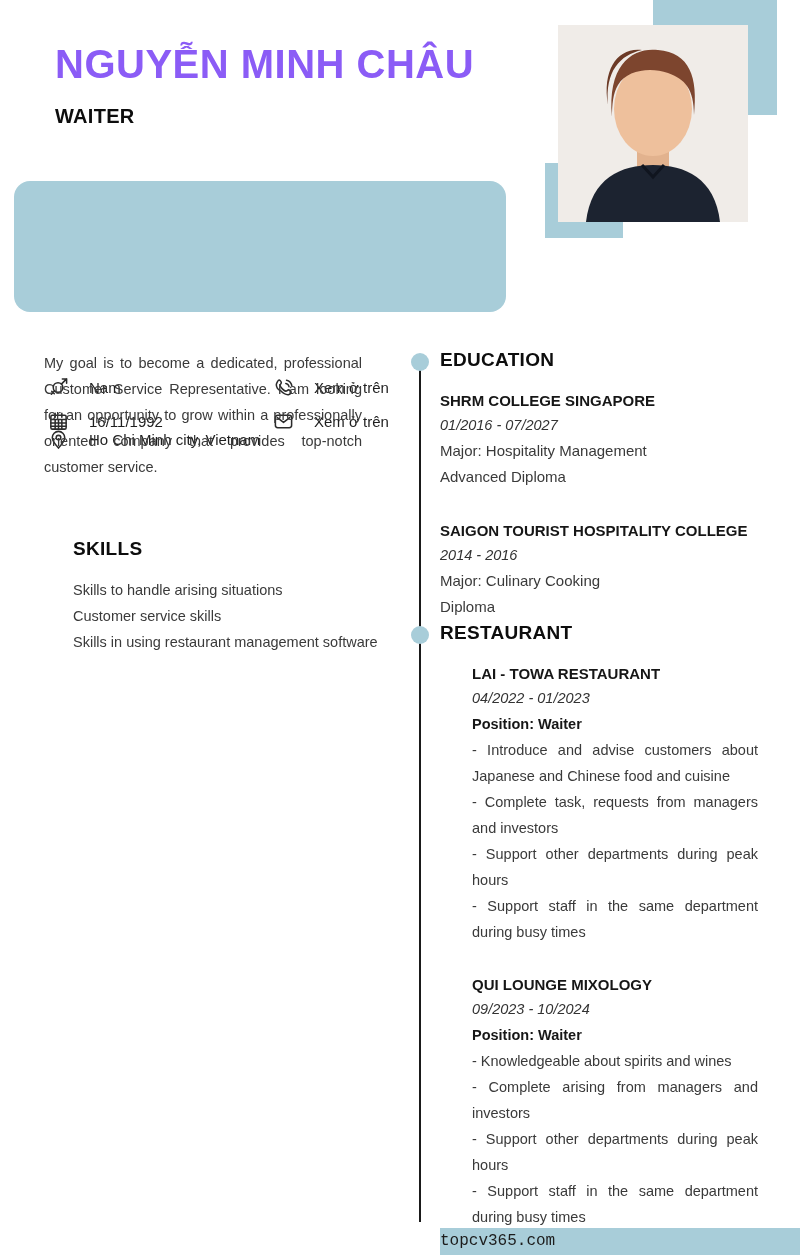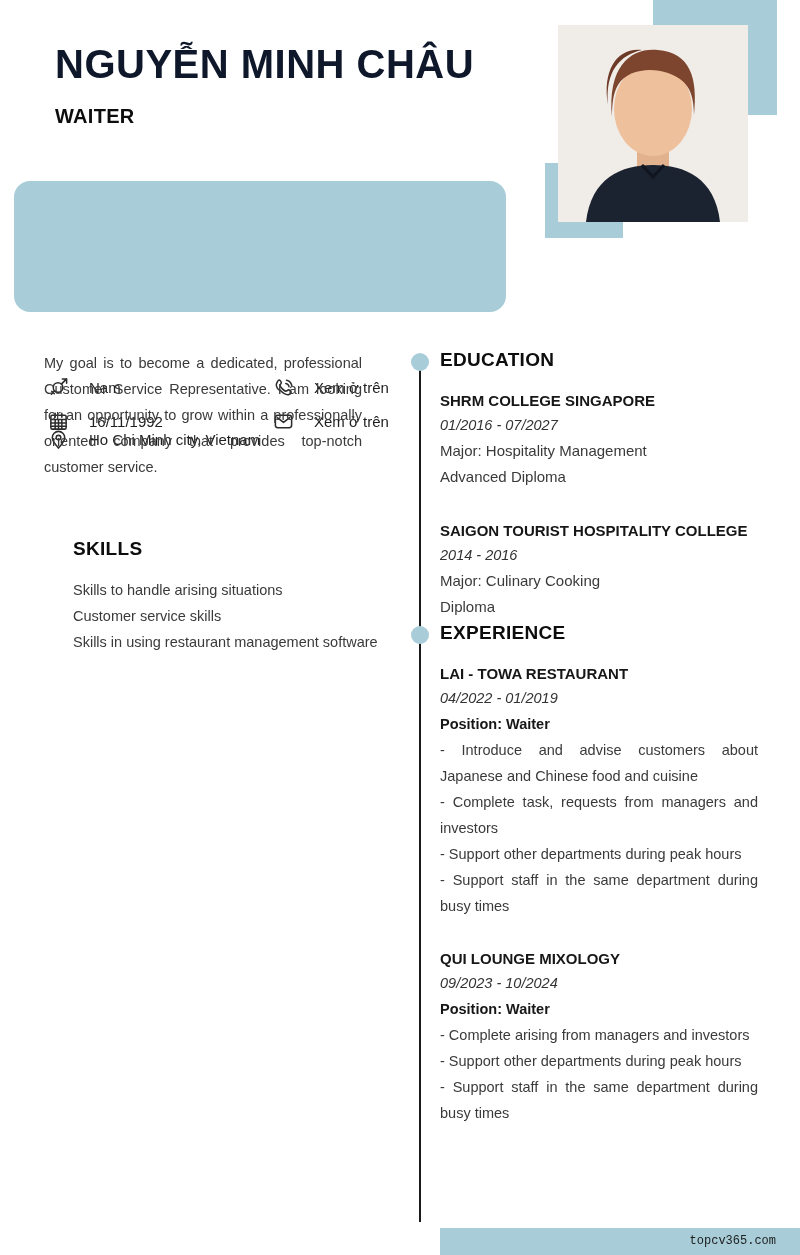--- a/index.html
+++ b/index.html
@@ -17,21 +17,21 @@
   
   .deco-rect-tr { left:653px; top:0; width:124px; height:115px; }
   .deco-rect-bl { left:545px; top:163px; width:78px; height:75px; }
   .accent-bg { background:#a8cdd9; }
 
   
   .photo-wrap { left:558px; top:25px; width:190px; height:197px; }
   .photo-wrap svg { display:block; width:100%; height:100%; }
 
   
-  .name { left:55px; top:42px; font-size:40px; font-weight:bold; color:#0f172a; letter-spacing:0.5px; }
+  .name { left:55px; top:42px; font-size:40px; font-weight:bold; color:#8b5cf6; letter-spacing:0.5px; }
   .job-title { left:55px; top:105px; font-size:20px; font-weight:bold; color:#0d0d0d; letter-spacing:0.3px; }
 
   
   .info-box { left:14px; top:181px; width:492px; height:131px; border-radius:16px; }
   .info-row { position:absolute; display:flex; align-items:center; gap:20px; }
   .info-row .txt { font-size:15px; color:#1f1f1f; }
   .icon20 { width:21px; height:21px; flex:0 0 auto; }
   .icon20 svg { display:block; width:21px; height:21px; stroke:#2b2b2b; fill:none; stroke-width:1.6; stroke-linecap:round; stroke-linejoin:round; }
   .r-gender   { left:34px; top:196px; }
   .r-birthday { left:34px; top:230px; }
@@ -56,28 +56,28 @@
 
   .education-block  { left:440px; top:349px; width:318px; }
   .experience-block { left:440px; top:622px; width:318px; }
 
   .entry { margin-bottom:28px; }
   .entry:last-child { margin-bottom:0; }
   .entry-org { font-size:15px; font-weight:bold; color:#161616; line-height:25px; }
   .entry-period { font-size:14.5px; font-style:italic; color:#333333; line-height:25px; }
   .entry-line { font-size:15px; color:#3a3a3a; line-height:26px; }
   .entry-position { font-size:14.5px; font-weight:bold; color:#161616; line-height:26px; }
-  .exp-entry { margin-bottom:27px; }
+  .exp-entry { margin-bottom:27px;margin-left:32px; }
   .bullet { font-size:14.5px; color:#3a3a3a; line-height:26px; text-align:justify; }
 
   
   .footer-bar { left:440px; top:1228px; width:360px; height:27px; }
   .footer-brand {
-    display:block; line-height:27px; text-align:right; padding-right:24px;
-    font-family:"Liberation Mono", monospace; font-size:12px; color:#1c1c1c;
+    display:block; line-height:27px; padding-right:24px;
+    font-family:"Liberation Mono", monospace; font-size:16px; color:#1c1c1c;
   }
 </style>
 </head>
 <body>
 
 <div class="abs deco-rect-tr accent-bg" style="background: rgb(168, 205, 217);"></div>
 <div class="abs deco-rect-bl accent-bg" style="background: rgb(168, 205, 217);"></div>
 
 <div class="abs photo-wrap">
   <svg viewBox="0 0 190 197" preserveAspectRatio="none">
@@ -172,36 +172,37 @@
 
   <div class="entry">
     <div class="entry-org">SAIGON TOURIST HOSPITALITY COLLEGE</div>
     <div class="entry-period">2014 - 2016</div>
     <div class="entry-line">Major: Culinary Cooking</div>
     <div class="entry-line">Diploma</div>
   </div>
 </div>
 
 <div class="abs experience-block">
-  <div class="sec-heading">EXPERIENCE</div>
+  <div class="sec-heading">RESTAURANT</div>
 
   <div class="entry exp-entry">
     <div class="entry-org">LAI - TOWA RESTAURANT</div>
-    <div class="entry-period">04/2022 - 01/2019</div>
+    <div class="entry-period">04/2022 - 01/2023</div>
     <div class="entry-position">Position: Waiter</div>
     <div class="bullet">- Introduce and advise customers about Japanese and Chinese food and cuisine</div>
     <div class="bullet">- Complete task, requests from managers and investors</div>
     <div class="bullet">- Support other departments during peak hours</div>
     <div class="bullet">- Support staff in the same department during busy times</div>
   </div>
 
   <div class="entry exp-entry">
     <div class="entry-org">QUI LOUNGE MIXOLOGY</div>
     <div class="entry-period">09/2023 - 10/2024</div>
     <div class="entry-position">Position: Waiter</div>
+    <div class="bullet">- Knowledgeable about spirits and wines</div>
     <div class="bullet">- Complete arising from managers and investors</div>
     <div class="bullet">- Support other departments during peak hours</div>
     <div class="bullet">- Support staff in the same department during busy times</div>
   </div>
 </div>
 
 <div class="abs footer-bar accent-bg" style="background: rgb(168, 205, 217);">
   <span class="footer-brand">topcv365.com</span>
 </div>
 

